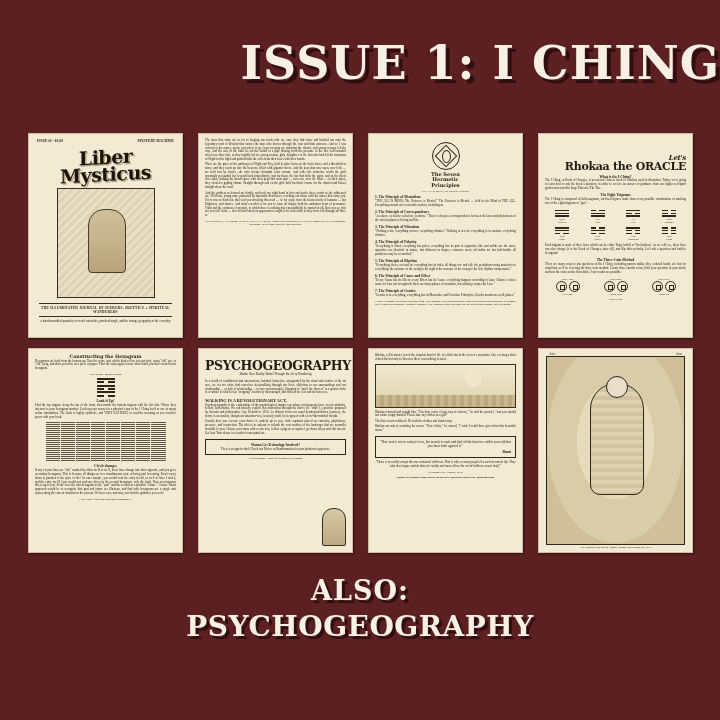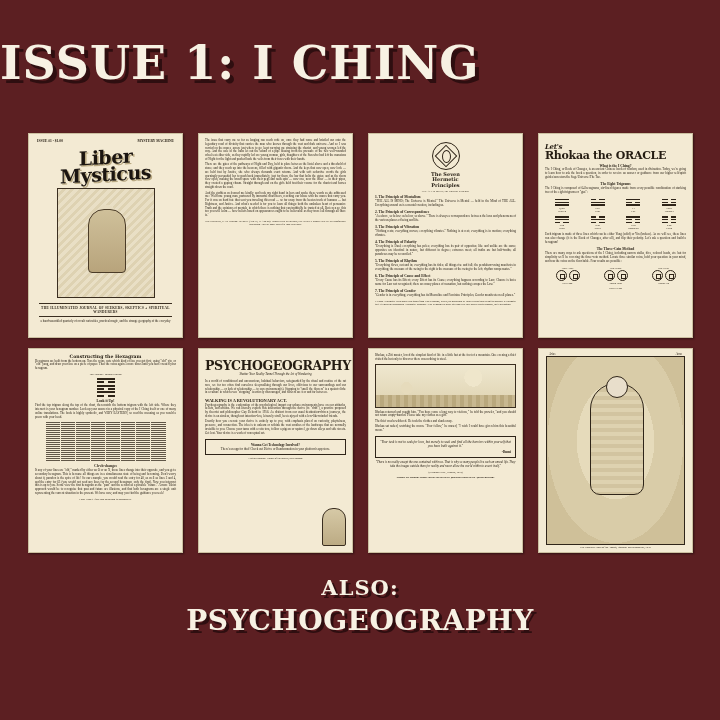--- a/index.html
+++ b/index.html
@@ -19,21 +19,21 @@
     height: 720px;
     background: #5c1f22;
   }
 
   
   .title {
     position: absolute;
     top: 36px;
     left: 0;
     width: 720px;
-    text-align: left;
+    text-align: right;
     font-family: "DejaVu Serif", serif;
     font-weight: bold;
     font-size: 46px;
     letter-spacing: 1px;
     color: #f7f1e3;
     text-shadow: 4px 4px 0 #2e0e10;
     -webkit-text-stroke: 0px;
   }
 
   
@@ -41,21 +41,21 @@
     position: absolute;
     left: 0;
     top: 575px;
     width: 720px;
     text-align: center;
     color: #f7f1e3;
     font-family: "DejaVu Serif", serif;
     font-weight: bold;
     text-shadow: 3px 3px 0 #2e0e10;
   }
-  .footer .l1 { font-size: 21px; letter-spacing: 1px; }
+  .footer .l1 { font-size: 27px; letter-spacing: 1px; }
   .footer .l2 { font-size: 28px; margin-top: 6px; letter-spacing: 0.5px;}
   .footer .l3 { font-size: 28px; margin-top: 4px; letter-spacing: 0.5px;}
   .footer .l4 { font-size: 28px; margin-top: 4px; letter-spacing: 0.5px;}
 
   
   .grid {
     position: absolute;
     left: 28px;
     top: 133px;
     width: 664px;
@@ -171,27 +171,27 @@
   .seal:after {
     content: "";
     position: absolute; left: 9px; top: 7px;
     width: 7px; height: 11px;
     border: 1px solid #2f2519;
     border-radius: 50%;
   }
 
   
   .oracle-title {
-    text-align: left;
+    text-align: right;
     font-family: "DejaVu Serif", serif;
     font-weight: bold;
     font-size: 11px;
     line-height: 1;
     letter-spacing: -0.3px;
-    margin-top: 4px;
+    margin-top: 15px;
   }
   .oracle-title .small { font-size: 7px; font-style: italic; display:block;}
   .tri-grid {
     display: grid;
     grid-template-columns: repeat(4, 1fr);
     gap: 2px;
     margin: 3px 0;
   }
   .tri {
     text-align: center;

